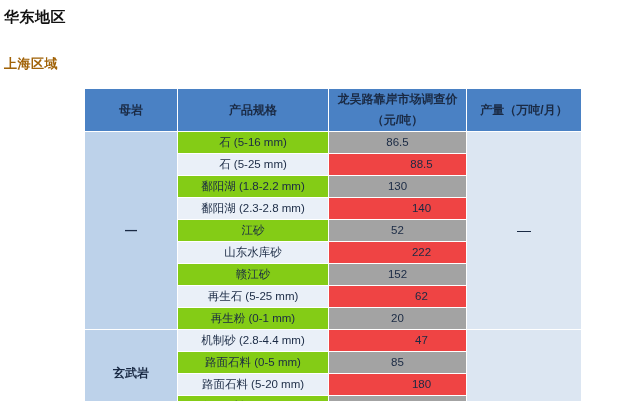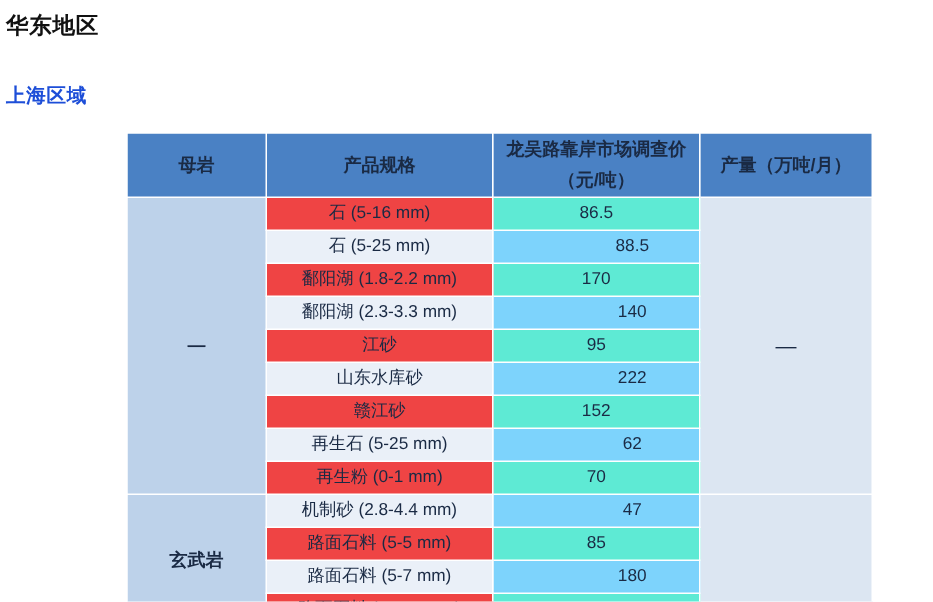--- a/index.html
+++ b/index.html
@@ -27,21 +27,21 @@
     font-weight: bold;
     color: #111111;
     letter-spacing: 0.5px;
   }
   .heading-2 {
     position: absolute;
     left: 4px;
     top: 55px;
     font-size: 13px;
     font-weight: bold;
-    color: #1d4ed8;
+    color: #a16207;
     letter-spacing: 0.5px;
   }
   .table-wrap {
     position: absolute;
     left: 84px;
     top: 88px;
     width: 493px;
   }
   table.price-table {
     border-collapse: collapse;
@@ -78,34 +78,34 @@
     font-weight: bold;
     font-size: 12px;
     color: #17365d;
   }
   td.output-cell {
     background: #dce6f2;
     font-size: 14px;
     color: #17365d;
   }
   td.spec-cell {
-    background: #ef4444;
+    background: #84cc16;
     font-size: 11.5px;
     color: #1a2a44;
   }
   td.spec-cell.alt {
     background: #eaf0f8;
   }
   td.price-cell {
-    background: #5eead4;
+    background: #a3a3a3;
     font-size: 11.5px;
     color: #1a2a44;
   }
   td.price-cell.alt {
-    background: #7dd3fc;
+    background: #ef4444;
     padding-left: 48px;
   }
 </style>
 </head>
 <body>
 
 <div class="page">
 
   <div class="heading-1">华东地区</div>
   <div class="heading-2">上海区域</div>
@@ -127,59 +127,59 @@
           <td class="spec-cell">石  (5-16 mm)</td>
           <td class="price-cell">86.5</td>
           <td class="output-cell" rowspan="9">—</td>
         </tr>
         <tr>
           <td class="spec-cell alt">石  (5-25 mm)</td>
           <td class="price-cell alt">88.5</td>
         </tr>
         <tr>
           <td class="spec-cell">鄱阳湖  (1.8-2.2 mm)</td>
-          <td class="price-cell">170</td>
+          <td class="price-cell">130</td>
         </tr>
         <tr>
-          <td class="spec-cell alt">鄱阳湖  (2.3-3.3 mm)</td>
+          <td class="spec-cell alt">鄱阳湖  (2.3-2.8 mm)</td>
           <td class="price-cell alt">140</td>
         </tr>
         <tr>
           <td class="spec-cell">江砂</td>
-          <td class="price-cell">95</td>
+          <td class="price-cell">52</td>
         </tr>
         <tr>
           <td class="spec-cell alt">山东水库砂</td>
           <td class="price-cell alt">222</td>
         </tr>
         <tr>
           <td class="spec-cell">赣江砂</td>
           <td class="price-cell">152</td>
         </tr>
         <tr>
           <td class="spec-cell alt">再生石  (5-25 mm)</td>
           <td class="price-cell alt">62</td>
         </tr>
         <tr>
           <td class="spec-cell">再生粉  (0-1 mm)</td>
-          <td class="price-cell">70</td>
+          <td class="price-cell">20</td>
         </tr>
 
         <tr>
           <td class="rock-cell" rowspan="4">玄武岩</td>
           <td class="spec-cell alt">机制砂  (2.8-4.4 mm)</td>
           <td class="price-cell alt">47</td>
           <td class="output-cell" rowspan="4"></td>
         </tr>
         <tr>
-          <td class="spec-cell">路面石料  (5-5 mm)</td>
+          <td class="spec-cell">路面石料  (0-5 mm)</td>
           <td class="price-cell">85</td>
         </tr>
         <tr>
-          <td class="spec-cell alt">路面石料  (5-7 mm)</td>
+          <td class="spec-cell alt">路面石料  (5-20 mm)</td>
           <td class="price-cell alt">180</td>
         </tr>
         <tr>
           <td class="spec-cell">路面石料  (10-15 mm)</td>
           <td class="price-cell">180</td>
         </tr>
 
       </tbody>
     </table>
   </div>

